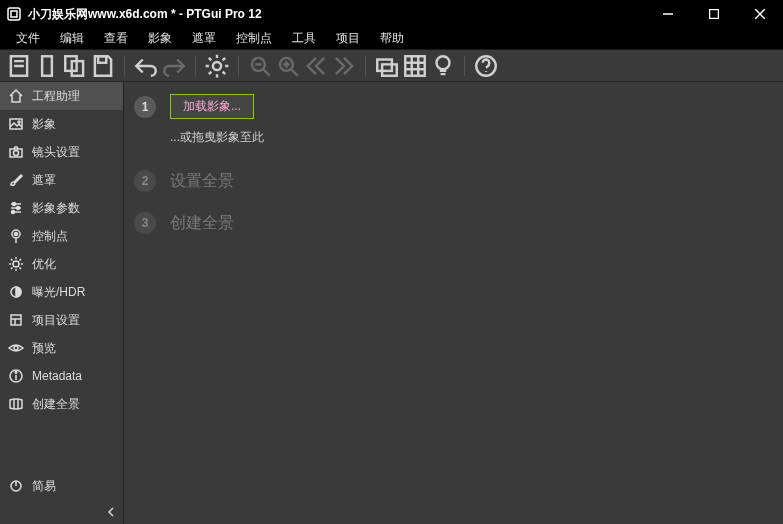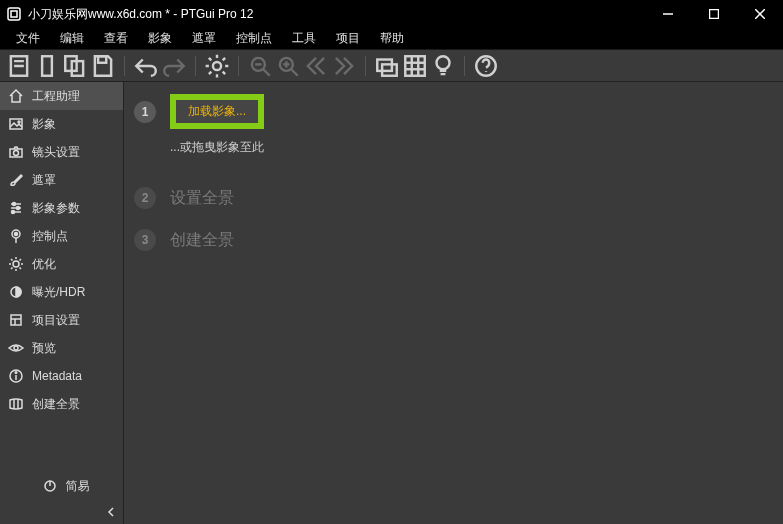--- a/index.html
+++ b/index.html
@@ -10,20 +10,21 @@
     background: #3a3a3a;
     color: #dcdcdc;
   }
   .titlebar {
     height: 28px;
     background: #000;
     display: flex;
     align-items: center;
     padding-left: 6px;
     color: #fff;
+    font-weight: bold;
   }
   .titlebar .title-icon { width: 16px; height: 16px; margin-right: 6px; display:flex;align-items:center;justify-content:center;}
   .titlebar .title-text { flex: 1; font-size: 12px; }
   .win-controls { display: flex; height: 100%; }
   .win-btn {
     width: 46px; height: 28px;
     display: flex; align-items: center; justify-content: center;
     color: #fff;
   }
   .win-btn svg { width: 10px; height: 10px; }
@@ -80,21 +81,20 @@
   }
   .sb-item.selected { background: #505050; }
   .sb-item .sb-icon { width: 16px; height: 16px; display:flex;align-items:center;justify-content:center; flex-shrink:0;}
   .sidebar-bottom {
     height: 28px;
     display: flex;
     align-items: center;
     padding-left: 8px;
     gap: 8px;
     font-size: 12px;
-    justify-content: center;
   }
   .sidebar-collapse {
     height: 24px;
     display: flex;
     align-items: center;
     justify-content: flex-end;
     padding-right: 6px;
   }
   .main {
     flex: 1;
@@ -111,32 +111,32 @@
     width: 22px; height: 22px;
     border-radius: 50%;
     background: #5a5a5a;
     color: #d8d8d8;
     display: flex; align-items: center; justify-content: center;
     font-size: 12px; font-weight: bold;
   }
   .step-num.dim { background: #4a4a4a; color: #888; }
   .step-btn {
     background: #454545;
-    border: 6px solid #84cc16;
+    border: 1px solid #84cc16;
     padding: 3px 12px;
-    color: #eab308;
+    color: #f9a8d4;
     font-size: 12px;
   }
   .step-label { font-size: 16px; }
   .step-label.dim { color: #7a7a7a; }
   .sub-text {
     margin-left: 36px;
     font-size: 12px;
     color: #cfcfcf;
-    margin-bottom: 31px;
+    margin-bottom: 24px;
   }
   svg { stroke: currentColor; fill: none; stroke-width: 1.5; }
 </style>
 </head>
 <body>
 
 <div class="titlebar">
   <span class="title-icon">
     <svg viewBox="0 0 16 16">
         <rect x="2" y="2" width="12" height="12" rx="2"></rect>

